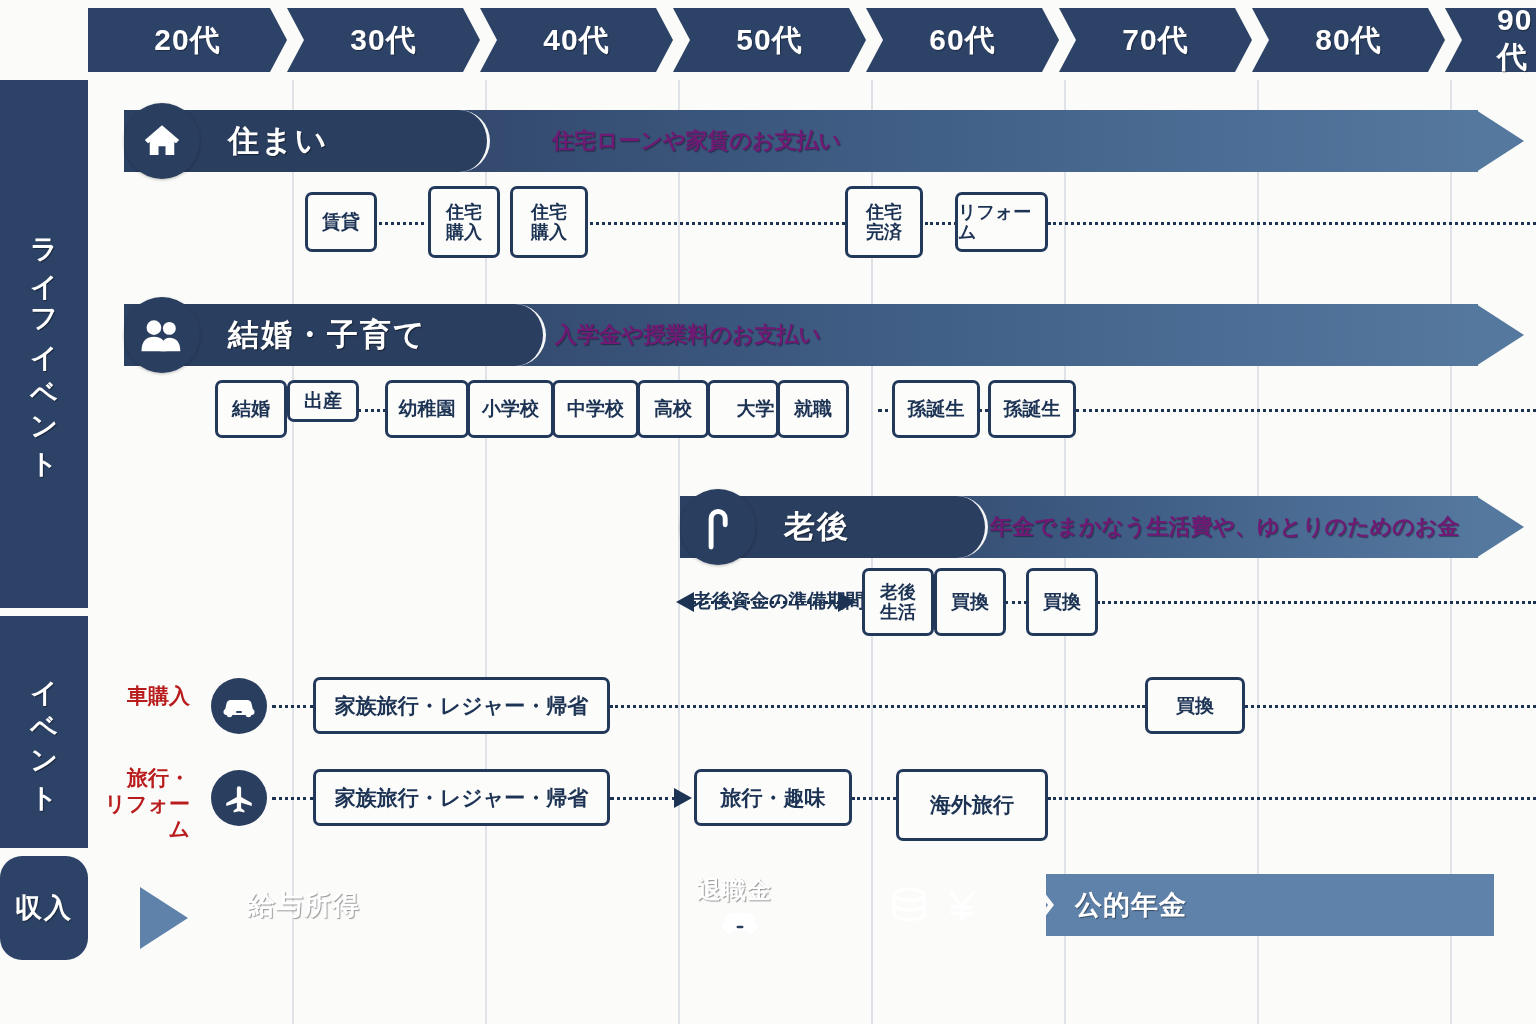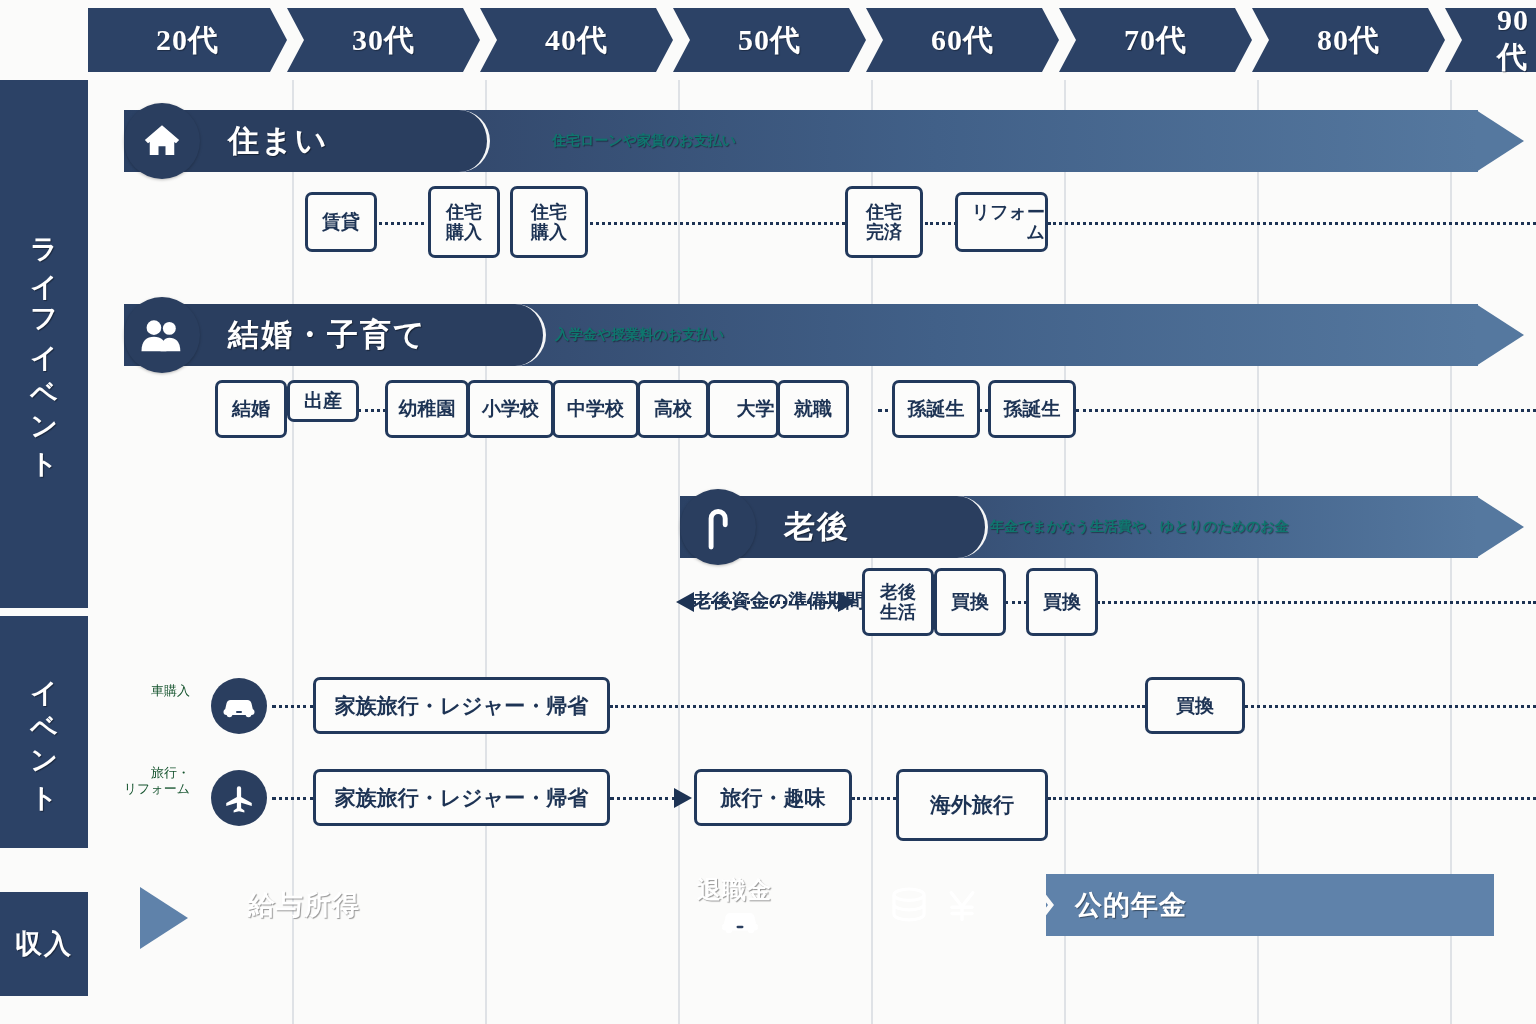--- a/index.html
+++ b/index.html
@@ -9,21 +9,21 @@
     font-family:"Liberation Sans","DejaVu Sans",sans-serif;
     overflow:hidden;
     position:relative;
   }
   #stage{position:absolute;left:0;top:0;width:1536px;height:1024px;}
 
   
   .gridline{position:absolute;top:80px;bottom:0;width:2px;background:#dfe2e6;}
 
   
-  #decade-bar{position:absolute;left:88px;top:8px;width:1448px;height:74px;font-family:Liberation Serif, serif;}
+  #decade-bar{position:absolute;left:88px;top:8px;width:1448px;height:74px;}
   .decade-cell{
     position:absolute;top:0;height:64px;
     background:#2c4266;
     display:flex;align-items:center;justify-content:center;
     color:#ffffff;font-size:30px;font-weight:bold;
     letter-spacing:1px;
     text-shadow:1px 1px 1px rgba(0,0,0,.35);
   }
   .decade-sep{
     position:absolute;top:0;height:64px;width:34px;
@@ -69,53 +69,53 @@
   }
   .cat-icon{
     position:absolute;left:0;top:-7px;width:76px;height:76px;border-radius:50%;
     background:#2a3e5f;
     display:flex;align-items:center;justify-content:center;
     z-index:3;
     box-shadow:0 1px 3px rgba(0,0,0,.25);
   }
   .cat-caption{
     position:absolute;top:0;height:62px;display:flex;align-items:center;
-    color:#0f766e;font-size:14px;font-weight:bold;white-space:nowrap;
+    color:#701a75;font-size:22px;font-weight:bold;white-space:nowrap;
     text-shadow:1px 1px 1px rgba(0,0,0,.4);
     z-index:2;
   }
 
   
   .ev-box{
     position:absolute;
     background:#fcfcfb;
     border:3px solid #22395c;
     border-radius:7px;
     display:flex;align-items:center;justify-content:center;
-    text-align:right;
+    text-align:left;
     color:#1d3354;font-size:19px;font-weight:bold;line-height:1.12;
     box-sizing:border-box;
     z-index:2;
   }
   .ev-box.small{font-size:18px;}
   .ev-box.wide{font-size:21px;}
 
   
   .dots{
     position:absolute;height:0;
     border-top:3px dotted #1d3354;
     z-index:1;
   }
 
   .arrowcap{position:absolute;z-index:2;}
 
   
   .row-label{
     position:absolute;text-align:right;
-    color:#14532d;font-size:13px;font-weight:normal;line-height:1.22;
+    color:#b91c1c;font-size:21px;font-weight:bold;line-height:1.22;
   }
   .row-icon{
     position:absolute;width:56px;height:56px;border-radius:50%;
     background:#2a3e5f;display:flex;align-items:center;justify-content:center;
     z-index:3;
   }
 
   
   .prep-label{
     position:absolute;color:#1d3354;font-size:19px;font-weight:bold;white-space:nowrap;
@@ -209,21 +209,21 @@
       <span>90代</span>
     </div>
   </div>
 
   <div class="side-block" style="top:80px;height:528px;">
     <span class="side-label">ライフイベント</span>
   </div>
   <div class="side-block" style="top:616px;height:232px;">
     <span class="side-label">イベント</span>
   </div>
-  <div class="side-block" style="top:892px;height:104px;">
+  <div class="side-block" style="top:856px;height:104px;border-radius:22px;">
     <span class="side-label" style="writing-mode:horizontal-tb;letter-spacing:2px;">収入</span>
   </div>
 
   <div class="cat-arrow" style="left:124px;top:110px;width:1400px;">
     <div class="arrow-body"></div>
     <div class="arrow-head">
       <svg width="48" height="88" viewBox="0 0 48 88">
           <polygon points="0,13 0,75 48,44" fill="#55789f"></polygon>
         </svg>
     </div>

